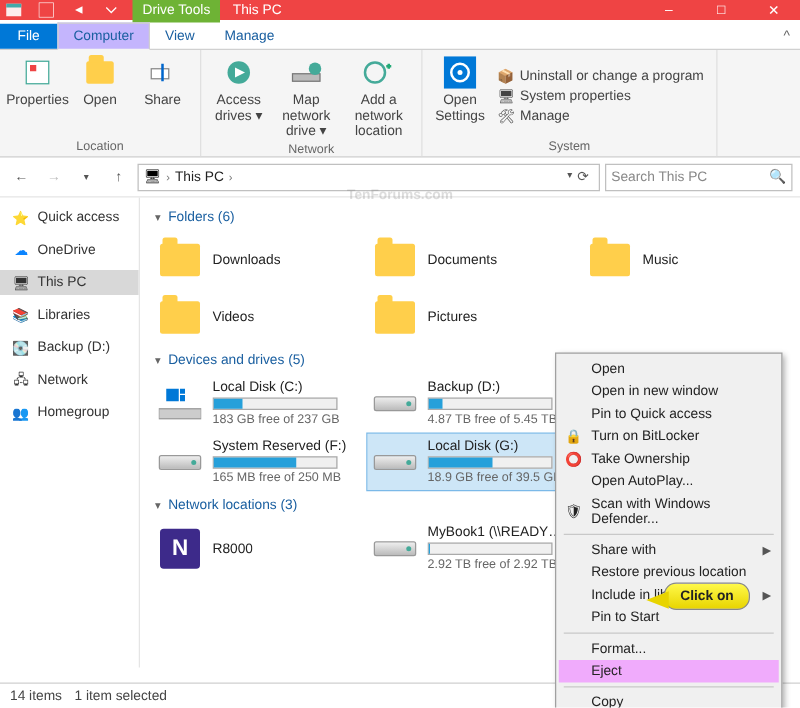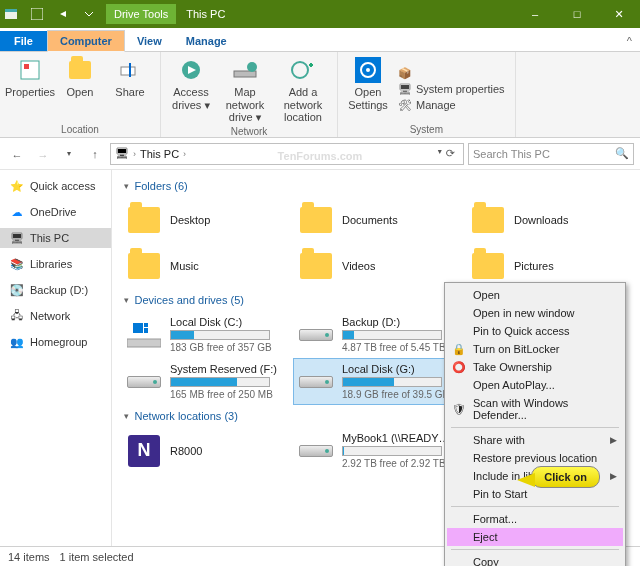--- a/index.html
+++ b/index.html
@@ -1,49 +1,49 @@
 <!DOCTYPE html>
 <html><head>
 <meta charset="utf-8">
 <style>
 * { margin: 0; padding: 0; box-sizing: border-box; font-family: "Segoe UI", Tahoma, sans-serif; font-size: 11px; }
 body { background: #fff; width: 640px; height: 566px; overflow: hidden; position: relative; }
 
-.titlebar { background: #4d7c0f; height: 28px; display: flex; align-items: center; color: #fff; }
+.titlebar { background: #ef4444; height: 16px; display: flex; align-items: center; color: #fff; }
 .titlebar .icon-box { width: 22px; display: flex; justify-content: center; align-items: center; }
 .titlebar .qat { display: flex; gap: 4px; padding: 0 4px; }
 .titlebar .title-group { display: flex; align-items: center; margin-left: 2px; }
 .titlebar .drive-tools { background: #6eb335; color: #fff; padding: 4px 8px; font-size: 11px; }
 .titlebar .tt { margin-left: 10px; color: #fff; }
 .titlebar .winbtns { margin-left: auto; display: flex; }
 .titlebar .winbtn { width: 42px; height: 28px; display: flex; align-items: center; justify-content: center; color: #fff; }
 
 .tabs { display: flex; align-items: flex-end; background: #fff; border-bottom: 1px solid #d0d0d0; height: 24px; }
-.tab { padding: 4px 12px; color: #1a5fa0; cursor: default; font-weight: bold; }
+.tab { padding: 4px 12px; color: #1a5fa0; cursor: default; }
 .tab.file { background: #0078d7; color: #fff; padding: 4px 14px; }
-.tab.active { background: #fdba74; border: 1px solid #d0d0d0; border-bottom: 1px solid #f5f5f5; margin-bottom: -1px; }
+.tab.active { background: #c4b5fd; border: 1px solid #d0d0d0; border-bottom: 1px solid #f5f5f5; margin-bottom: -1px; }
 .tabs .collapse { margin-left: auto; padding: 4px 8px; color: #666; }
 
 .ribbon { background: #f5f5f5; border-bottom: 1px solid #d0d0d0; height: 86px; display: flex; }
 .ribbon-group { border-right: 1px solid #e0e0e0; padding: 4px 6px 2px 6px; display: flex; flex-direction: column; }
 .ribbon-group .items { display: flex; gap: 2px; flex: 1; }
 .ribbon-group .label { text-align: center; color: #666; font-size: 10px; padding-top: 2px; }
 .ritem { display: flex; flex-direction: column; align-items: center; justify-content: flex-start; width: 48px; text-align: center; color: #444; line-height: 1.15; }
 .ritem .ico { width: 28px; height: 28px; margin-bottom: 2px; display: flex; align-items: center; justify-content: center; }
 .ritem.wide { width: 56px; }
 .sysstack { display: flex; flex-direction: column; gap: 3px; justify-content: center; padding: 0 4px; color: #444; }
 .sysrow { display: flex; align-items: center; gap: 4px; }
 
 .addrbar { display: flex; align-items: center; height: 32px; padding: 4px 6px; gap: 4px; border-bottom: 1px solid #e5e5e5; }
 .navbtn { width: 22px; height: 22px; display: flex; align-items: center; justify-content: center; color: #555; }
 .addrbox { flex: 1; border: 1px solid #c0c0c0; height: 22px; display: flex; align-items: center; padding: 0 4px; gap: 4px; }
 .addrbox .crumb { color: #222; }
 .addrbox .chev { color: #777; font-size: 9px; }
 .addrtools { display: flex; gap: 4px; padding: 0 4px; color: #555; }
-.searchbox { width: 166px; border: 1px solid #c0c0c0; height: 22px; display: flex; align-items: center; padding: 0 4px; color: #888; }
+.searchbox { width: 150px; border: 1px solid #c0c0c0; height: 22px; display: flex; align-items: center; padding: 0 4px; color: #888; }
 
 .body { display: flex; height: 376px; }
 .nav { width: 112px; border-right: 1px solid #e5e5e5; padding: 6px 0; overflow: hidden; }
 .nav-item { display: flex; align-items: center; gap: 6px; padding: 3px 6px 3px 10px; color: #333; }
 .nav-item.sel { background: #d8d8d8; }
 .nav-item .nico { width: 14px; height: 14px; display: flex; align-items: center; justify-content: center; }
 
 .content { flex: 1; padding: 4px 0 4px 10px; overflow: hidden; position: relative; }
 .group-hdr { display: flex; align-items: center; gap: 6px; color: #1a5fa0; padding: 6px 0 6px 2px; }
 .group-hdr .tw { color: #666; font-size: 9px; }
@@ -195,20 +195,21 @@
               <rect width="26" height="26" fill="#0078d7"></rect>
               <circle cx="13" cy="13" r="7" fill="none" stroke="#fff" stroke-width="2"></circle>
               <circle cx="13" cy="13" r="2" fill="#fff"></circle>
             </svg>
           </div>
           <span>Open Settings</span>
         </div>
       <div class="sysstack">
         <div class="sysrow">
             <span>📦</span>
+            <span>Uninstall or change a program</span>
           </div>
         <div class="sysrow">
             <span>🖥</span>
             <span>System properties</span>
           </div>
         <div class="sysrow">
             <span>🛠</span>
             <span>Manage</span>
           </div>
       </div>
@@ -281,37 +282,29 @@
     <div class="group-hdr">
         <span class="tw">▾</span>
         <span>Folders (6)</span>
       </div>
     <div class="grid" id="folders-grid">
         <div class="tile">
           <div class="tico">
             <div class="folder-ico"></div>
           </div>
           <div class="tinfo">
-            <div class="tname">Desktop</div>
+            <div class="tname">Downloads</div>
           </div>
         </div>
         <div class="tile">
           <div class="tico">
             <div class="folder-ico"></div>
           </div>
           <div class="tinfo">
             <div class="tname">Documents</div>
-          </div>
-        </div>
-        <div class="tile">
-          <div class="tico">
-            <div class="folder-ico"></div>
-          </div>
-          <div class="tinfo">
-            <div class="tname">Downloads</div>
           </div>
         </div>
         <div class="tile">
           <div class="tico">
             <div class="folder-ico"></div>
           </div>
           <div class="tinfo">
             <div class="tname">Music</div>
           </div>
         </div>
@@ -345,21 +338,21 @@
               <rect x="6" y="2" width="10" height="10" fill="#0078d7"></rect>
               <rect x="17" y="2" width="4" height="4" fill="#0078d7"></rect>
               <rect x="17" y="7" width="4" height="5" fill="#0078d7"></rect>
             </svg>
           </div>
           <div class="tinfo">
             <div class="tname">Local Disk (C:)</div>
             <div class="tbar">
               <div class="fill" style="width:23%"></div>
             </div>
-            <div class="tfree">183 GB free of 357 GB</div>
+            <div class="tfree">183 GB free of 237 GB</div>
           </div>
         </div>
         <div class="tile">
           <div class="tico">
             <div class="drive-ico"></div>
           </div>
           <div class="tinfo">
             <div class="tname">Backup (D:)</div>
             <div class="tbar">
               <div class="fill" style="width:11%"></div>

